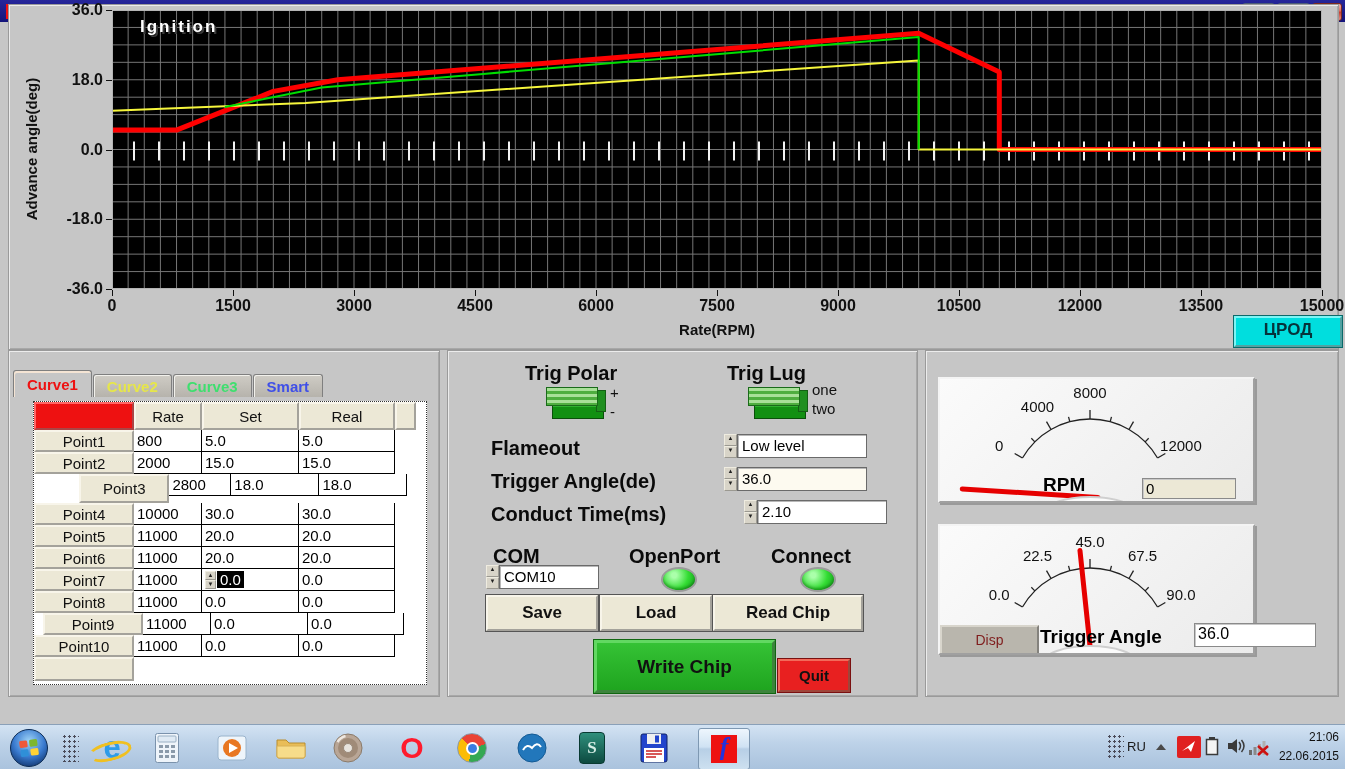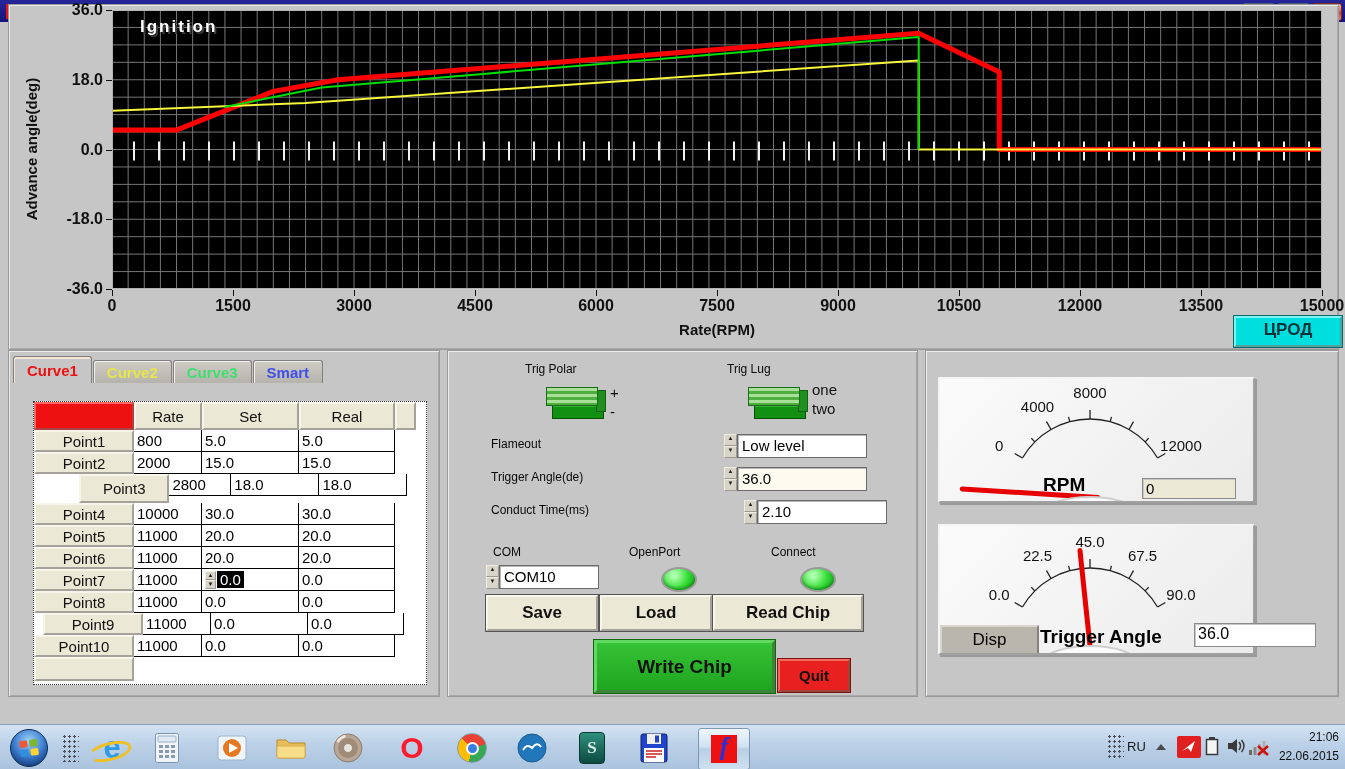--- a/index.html
+++ b/index.html
@@ -32,42 +32,42 @@
   .xtick{position:absolute;top:292px;transform:translateX(-50%);font-weight:bold;font-size:16px;color:#111;}
   .xtm{position:absolute;top:285px;width:1px;height:6px;background:#111;}
   .ytick{position:absolute;left:30px;width:64px;text-align:right;transform:translateY(-50%);
     font-weight:bold;font-size:16px;color:#111;}
   .ytm{position:absolute;left:97px;width:6px;height:1px;background:#111;}
   .crod{position:absolute;left:1225px;top:311px;width:104px;height:27px;
     background:#00dede;border:2px outset #7df5f5;outline:1px solid #0a6a6a;
     color:#06333a;font-weight:bold;font-size:17px;text-align:center;line-height:24px;}
   
   .left-panel{left:8px;top:350px;width:430px;height:345px;}
-  .tabs{position:absolute;left:4px;top:2px;display:flex;align-items:flex-end;height:30px;}
+  .tabs{position:absolute;left:4px;top:2px;display:flex;align-items:flex-end;height:44px;}
   .tab{height:22px;padding:0 13px;border:1px solid #7f7f7f;border-bottom:none;
     border-radius:3px 3px 0 0;background:linear-gradient(#cfccc5,#b6b3ac);
     box-shadow:inset 1px 1px 0 #f2f1ec;display:flex;align-items:center;
     font-weight:bold;font-size:15px;margin-right:1px;}
   .tab.active{height:26px;background:#c6c6c6;box-shadow:inset 1px 2px 0 #f4e4d4;}
   .twrap{position:absolute;left:24px;top:50px;width:392px;height:282px;background:#fff;
     border:1px dotted #333;overflow:hidden;}
   .trow{display:flex;}
   .hcell,.rowbtn{background:#ece8d6;border:2px outset #f8f5ea;box-sizing:border-box;
     display:flex;align-items:center;justify-content:center;font-size:15px;color:#111;}
   .hcell.red{background:#ee1111;border:2px outset #f66;}
   .cell{background:#fff;border-right:1px solid #000;border-bottom:1px solid #000;
     box-sizing:border-box;font-size:15px;color:#000;padding:0 3px;display:flex;align-items:center;}
   .cell.noline{border-right:none;border-bottom:none;}
   .selbox{background:#000;color:#fff;padding:0 3px;}
   .mini-spin{display:inline-flex;flex-direction:column;width:11px;height:18px;margin-right:1px;}
   .mini-spin b,.spin b{flex:1;background:#d8d4c8;border:1px outset #efece0;font-size:6px;
     line-height:6px;color:#222;text-align:center;font-weight:normal;}
   
   .center-panel{left:447px;top:350px;width:469px;height:345px;}
-  .lbl{position:absolute;font-weight:normal;font-size:12px;color:#0a0a0a;}
+  .lbl{position:absolute;font-weight:bold;font-size:20px;color:#0a0a0a;}
   .fieldrow{position:absolute;display:flex;height:24px;}
   .spin{display:flex;flex-direction:column;width:13px;height:24px;}
   .field{width:130px;background:#fff;border:1px solid #6a6a6a;box-shadow:inset 1px 1px 0 #b8b8b8;
     font-size:15px;color:#000;padding:2px 4px;box-sizing:border-box;height:24px;}
   .switch{position:absolute;width:58px;height:40px;}
   .sw-top{position:absolute;left:0;top:6px;width:50px;height:17px;
     background:repeating-linear-gradient(#a8e098 0 3px,#4fae3f 3px 6px);border:1px solid #1a6a1a;}
   .sw-side{position:absolute;left:50px;top:9px;width:8px;height:20px;background:#1f8f1f;border:1px solid #145f14;}
   .sw-base{position:absolute;left:6px;top:23px;width:50px;height:13px;background:#129012;
     border:1px solid #0a500a;box-shadow:inset 0 2px 0 #2fb02f;}
@@ -82,21 +82,21 @@
   .btn.quit{background:#e82020;border:2px outset #f26a5a;outline:1px solid #7a1010;font-size:15px;}
   
   .right-panel{left:925px;top:350px;width:412px;height:345px;}
   .gpanel{position:absolute;left:12px;width:313px;background:linear-gradient(135deg,#fbfbfb,#ebebeb);
     border:2px outset #f4f4f4;box-shadow:2px 2px 0 #9a9a9a;overflow:hidden;}
   .gtick{position:absolute;transform:translate(-50%,-50%);font-size:15px;color:#111;white-space:nowrap;}
   .gname{position:absolute;font-weight:bold;font-size:19px;color:#000;}
   .gval{position:absolute;border:1px solid #8a8a8a;box-shadow:inset 1px 1px 0 #c8c8c8;
     font-size:15px;padding:1px 3px;box-sizing:border-box;background:#fff;}
   .disp{position:absolute;left:0;top:99px;width:95px;height:26px;background:#b9b6ad;
-    border:2px outset #d8d5cc;font-size:17px;color:#000000;display:flex;align-items:center;justify-content:center;}
+    border:2px outset #d8d5cc;font-size:14px;color:#7f1d1d;display:flex;align-items:center;justify-content:center;}
   
   .taskbar{position:absolute;left:0;top:724px;width:1345px;height:45px;
     background:linear-gradient(#d3e3f3,#bdd2e8 40%,#a9c2dd);border-top:1px solid #8aa0b8;}
   .ticon{position:absolute;top:4px;width:36px;height:38px;display:flex;align-items:center;justify-content:center;}
   .dots{width:17px;height:28px;background-image:radial-gradient(#4a4a58 1px,transparent 1.4px);
     background-size:5px 5px;}
   .ie-e{color:#2e9ce8;font-size:31px;font-weight:bold;line-height:30px;position:relative;}
   .ie-ring{position:absolute;left:-6px;top:13px;width:38px;height:13px;border:3px solid #f0c020;
     border-left-color:transparent;border-radius:50%;transform:rotate(-14deg);}
   .op-o{color:#ff1b2d;font-size:30px;font-weight:bold;}

